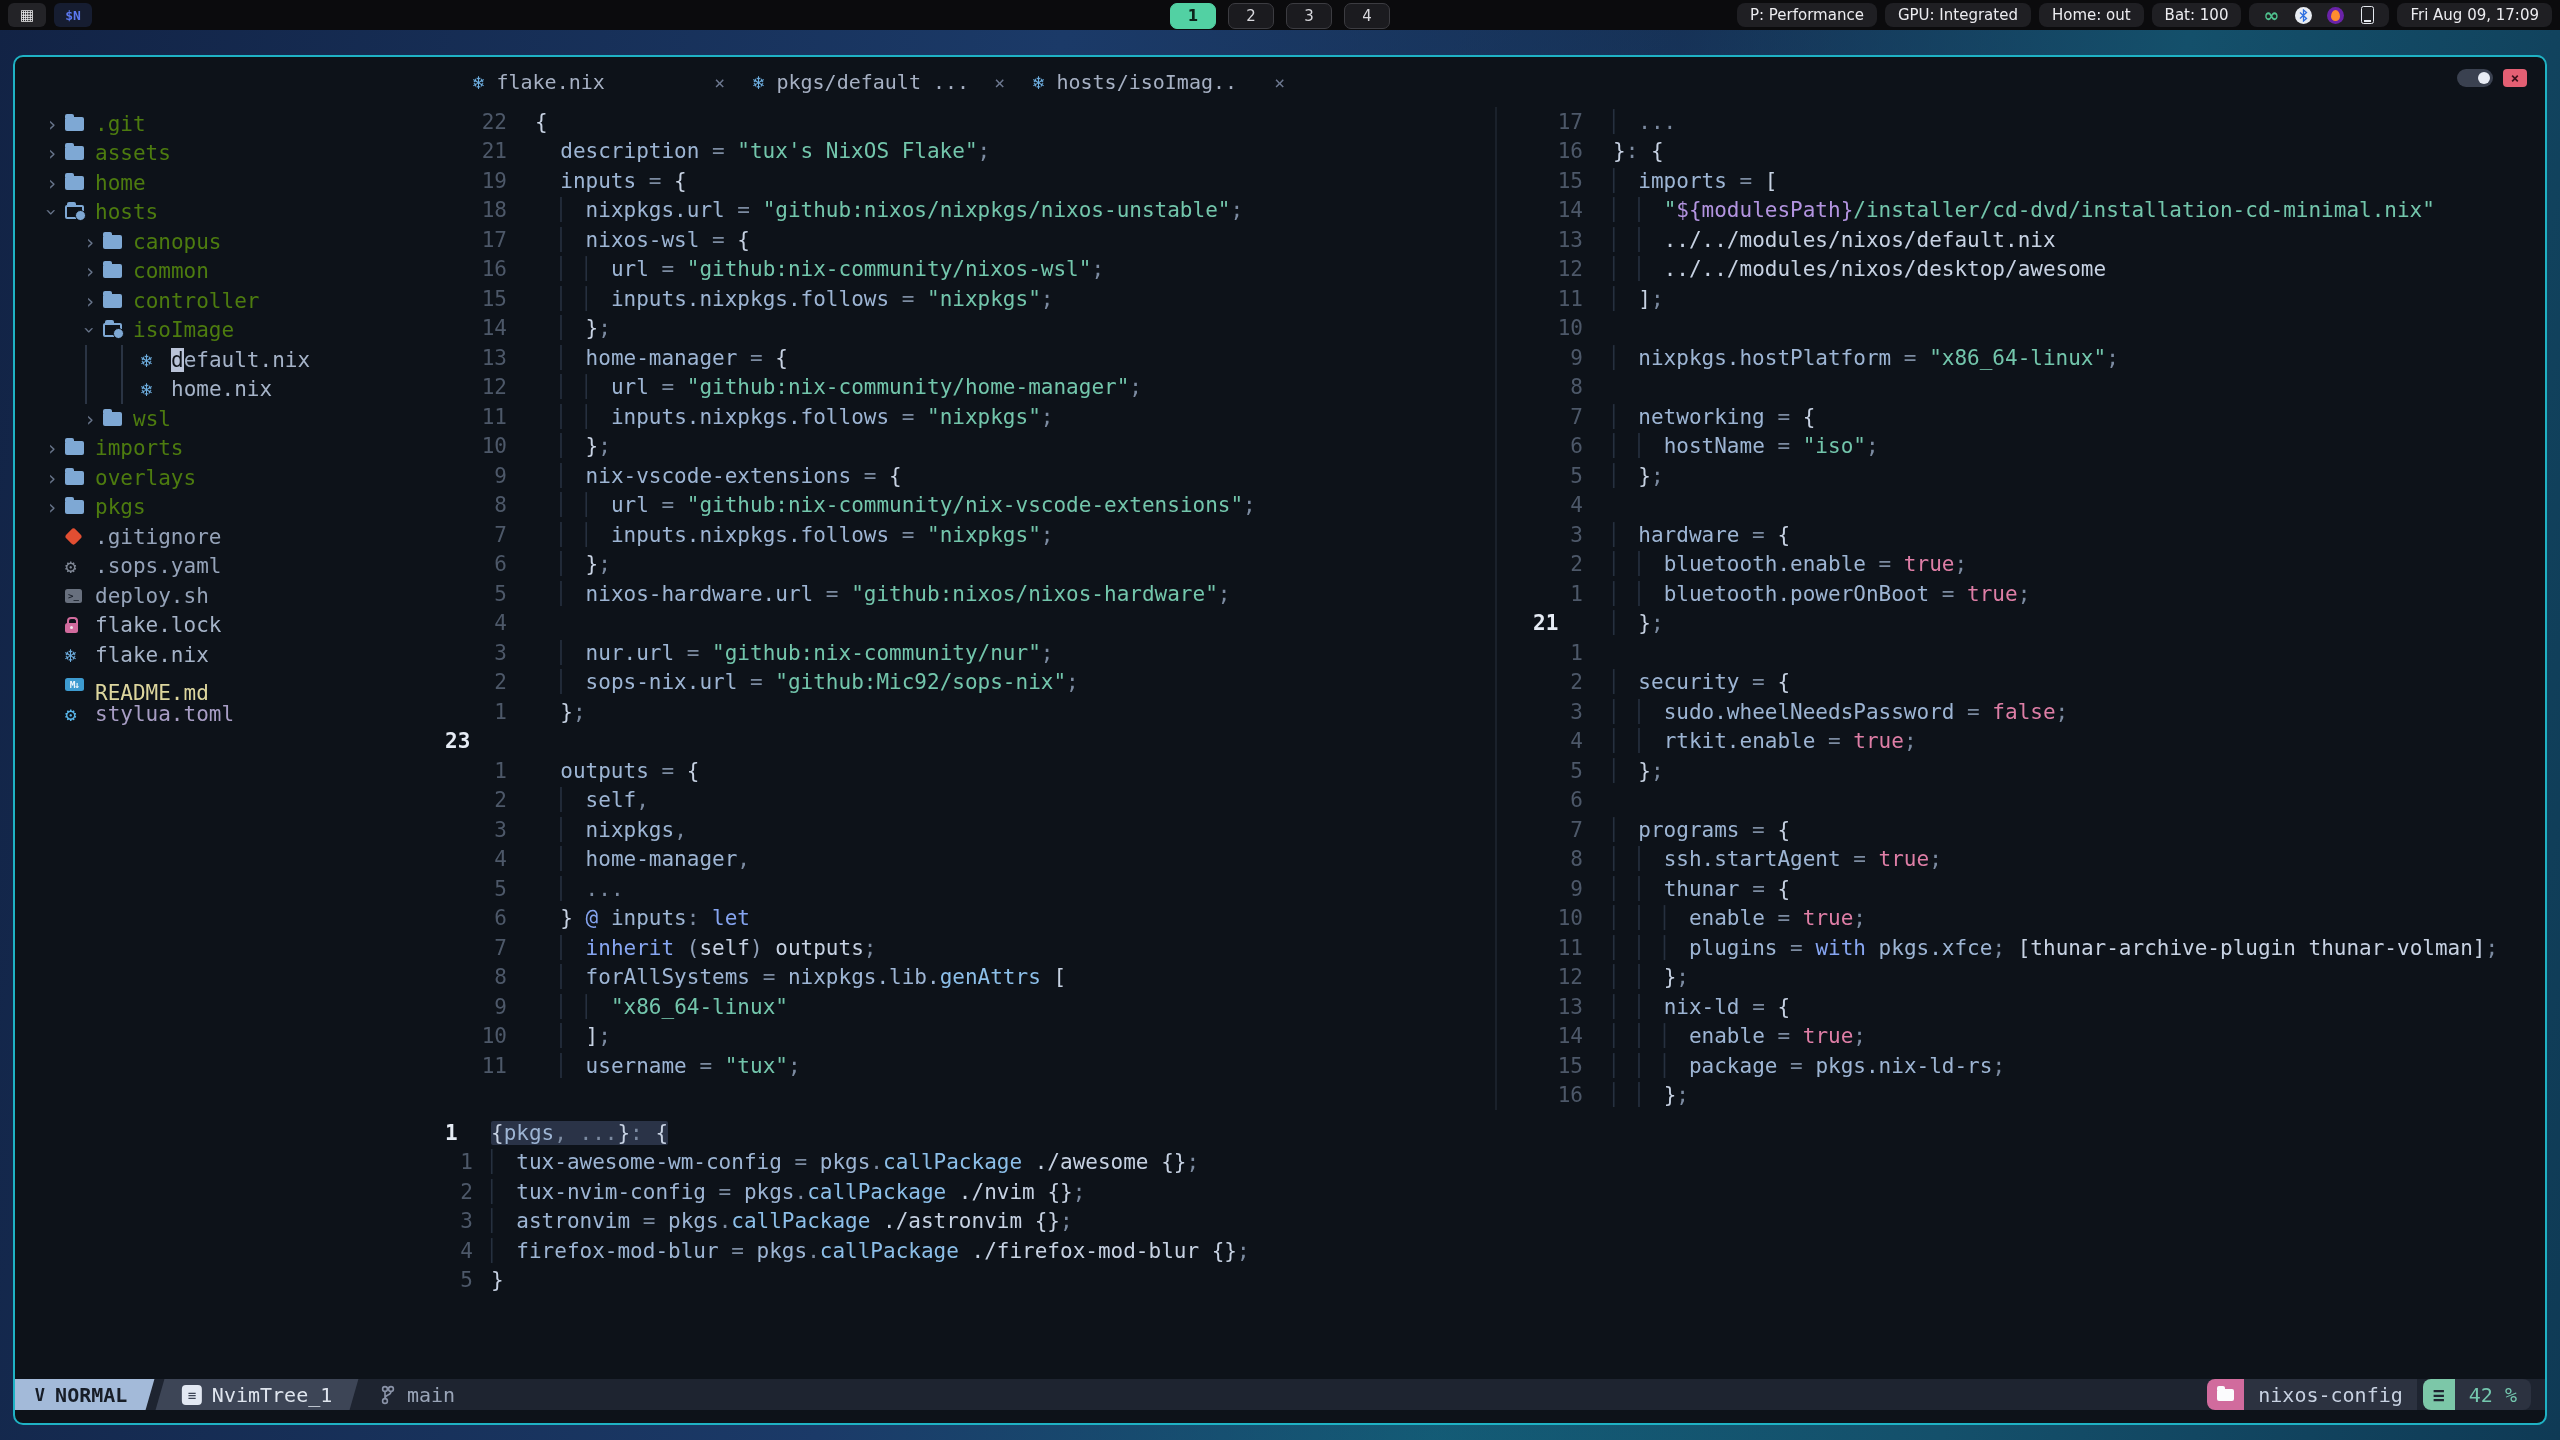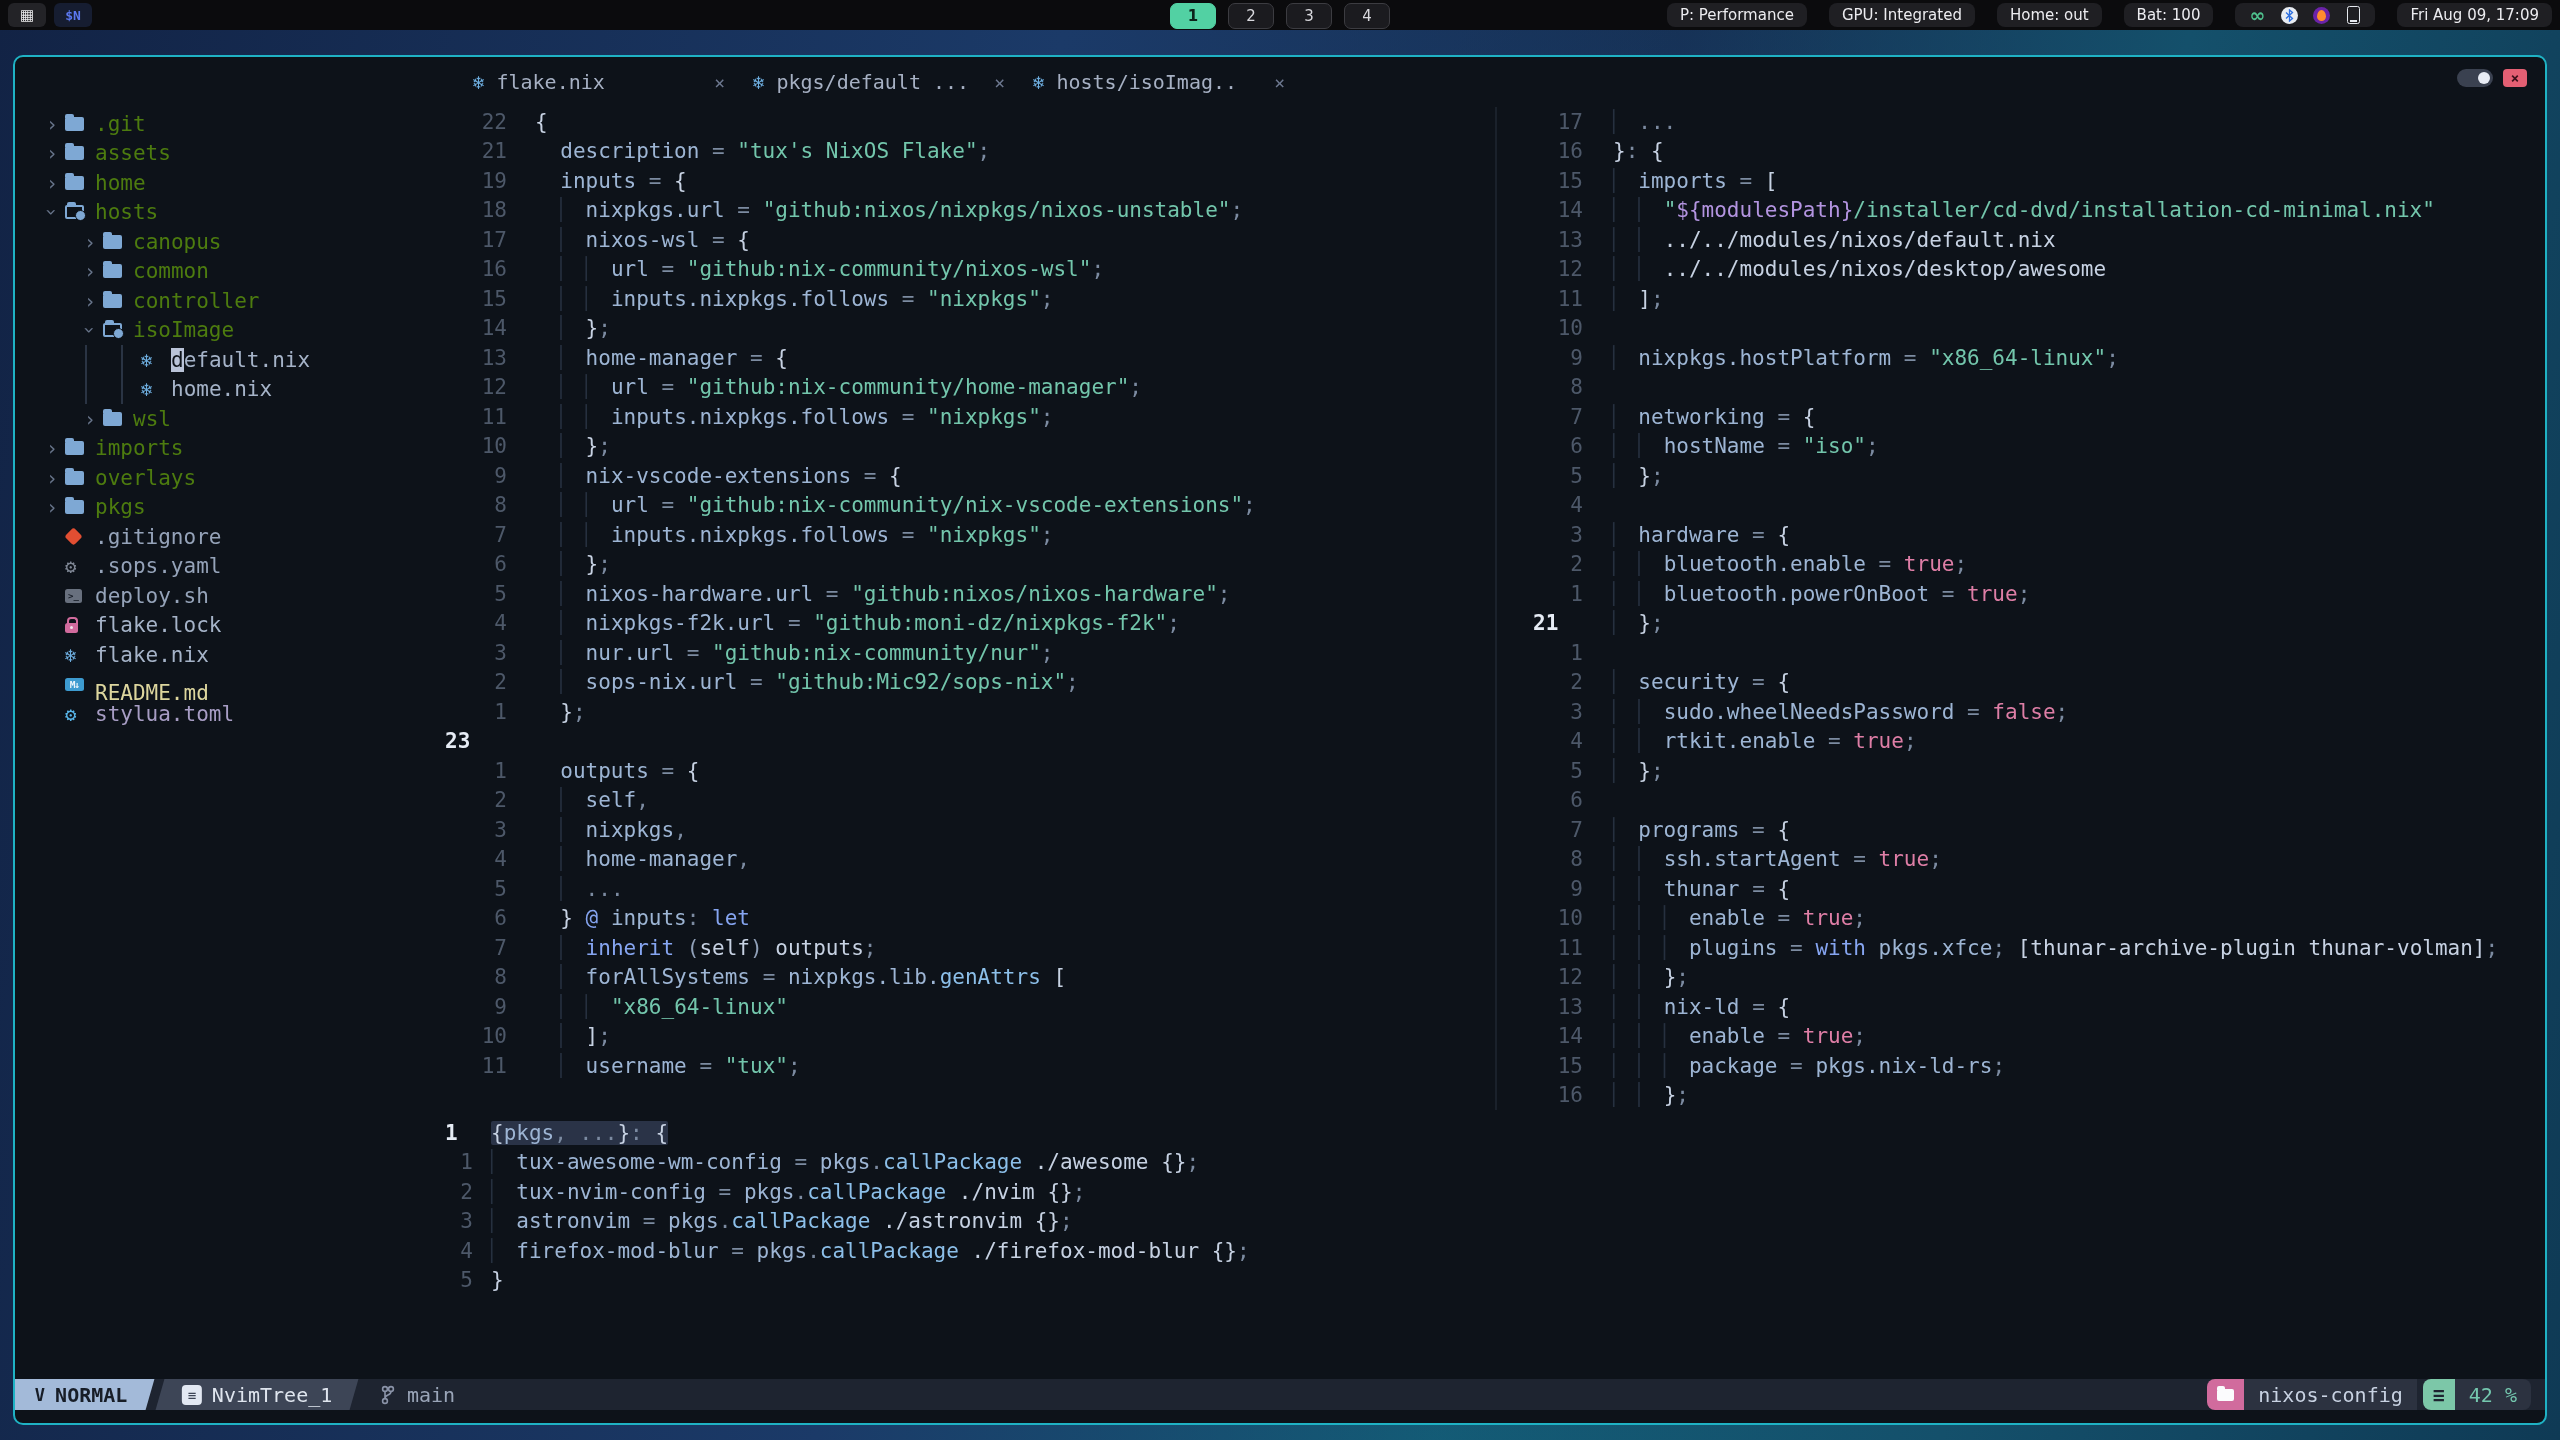--- a/index.html
+++ b/index.html
@@ -9,21 +9,21 @@
     font-family:"DejaVu Sans",sans-serif;}
   
   .topbar{position:absolute;left:0;top:0;width:2560px;height:30px;background:#0b0b0d;display:flex;align-items:center;}
   .tb-left{position:absolute;left:8px;top:3px;display:flex;gap:8px;}
   .tb-iconbtn{width:38px;height:24px;border-radius:6px;background:#232327;display:flex;align-items:center;justify-content:center;color:#e8e8ea;font-size:15px;}
   .tb-iconbtn.layout{background:#161d31;color:#5b78f0;font-family:"DejaVu Sans Mono",monospace;font-weight:bold;font-size:13px;}
   .tb-center{position:absolute;left:50%;top:3px;transform:translateX(-50%);display:flex;gap:12px;}
   .ws{min-width:44px;height:24px;border-radius:7px;border:1px solid #3c3c41;background:#1b1b1f;color:#d9d9de;
       display:flex;align-items:center;justify-content:center;font-size:15px;}
   .ws.active{background:#52d1a3;border-color:#52d1a3;color:#0c231a;font-weight:bold;}
-  .tb-right{position:absolute;right:8px;top:3px;display:flex;gap:22px;align-items:center;}
+  .tb-right{position:absolute;right:8px;top:3px;display:flex;gap:8px;align-items:center;}
   .pill{height:24px;border-radius:8px;background:#1f1f23;color:#ececf0;display:flex;align-items:center;padding:0 13px;font-size:15px;white-space:nowrap;}
   .tray{display:flex;gap:14px;align-items:center;}
   .tray .ic{width:18px;height:18px;display:flex;align-items:center;justify-content:center;}
   .ic-vpn{color:#4fc08d;font-size:19px;font-weight:bold;}
   .ic-bt{width:17px;height:17px;border-radius:50%;background:#e8ecf2;display:flex;align-items:center;justify-content:center;}
   .ic-flame{width:17px;height:17px;border-radius:50%;background:#6a23a8;display:flex;align-items:center;justify-content:center;}
   .flame-dot{width:9px;height:11px;background:#ff8c2e;border-radius:50% 50% 50% 50%/60% 60% 40% 40%;}
   .ic-phone{width:11px;height:16px;border:1.6px solid #e5e9ef;border-radius:2.5px;position:relative;}
   .ic-phone::after{content:"";position:absolute;left:2px;right:2px;bottom:1px;height:1.6px;background:#e5e9ef;}
   
@@ -345,21 +345,21 @@
               <div class="cl"><span class="ln">14</span><span class="gap"></span><span class="code"><span>  </span><span class="t-g">▏</span><span> </span><span class="t-w">}</span><span class="t-o">;</span></span></div>
               <div class="cl"><span class="ln">13</span><span class="gap"></span><span class="code"><span>  </span><span class="t-g">▏</span><span> </span><span class="t-d">home-manager </span><span class="t-o">= </span><span class="t-w">{</span></span></div>
               <div class="cl"><span class="ln">12</span><span class="gap"></span><span class="code"><span>  </span><span class="t-g">▏</span><span> </span><span class="t-g">▏</span><span> </span><span class="t-d">url </span><span class="t-o">= </span><span class="t-s">"github:nix-community/home-manager"</span><span class="t-o">;</span></span></div>
               <div class="cl"><span class="ln">11</span><span class="gap"></span><span class="code"><span>  </span><span class="t-g">▏</span><span> </span><span class="t-g">▏</span><span> </span><span class="t-d">inputs.nixpkgs.follows </span><span class="t-o">= </span><span class="t-s">"nixpkgs"</span><span class="t-o">;</span></span></div>
               <div class="cl"><span class="ln">10</span><span class="gap"></span><span class="code"><span>  </span><span class="t-g">▏</span><span> </span><span class="t-w">}</span><span class="t-o">;</span></span></div>
               <div class="cl"><span class="ln">9</span><span class="gap"></span><span class="code"><span>  </span><span class="t-g">▏</span><span> </span><span class="t-d">nix-vscode-extensions </span><span class="t-o">= </span><span class="t-w">{</span></span></div>
               <div class="cl"><span class="ln">8</span><span class="gap"></span><span class="code"><span>  </span><span class="t-g">▏</span><span> </span><span class="t-g">▏</span><span> </span><span class="t-d">url </span><span class="t-o">= </span><span class="t-s">"github:nix-community/nix-vscode-extensions"</span><span class="t-o">;</span></span></div>
               <div class="cl"><span class="ln">7</span><span class="gap"></span><span class="code"><span>  </span><span class="t-g">▏</span><span> </span><span class="t-g">▏</span><span> </span><span class="t-d">inputs.nixpkgs.follows </span><span class="t-o">= </span><span class="t-s">"nixpkgs"</span><span class="t-o">;</span></span></div>
               <div class="cl"><span class="ln">6</span><span class="gap"></span><span class="code"><span>  </span><span class="t-g">▏</span><span> </span><span class="t-w">}</span><span class="t-o">;</span></span></div>
               <div class="cl"><span class="ln">5</span><span class="gap"></span><span class="code"><span>  </span><span class="t-g">▏</span><span> </span><span class="t-d">nixos-hardware.url </span><span class="t-o">= </span><span class="t-s">"github:nixos/nixos-hardware"</span><span class="t-o">;</span></span></div>
-              <div class="cl"><span class="ln">4</span><span class="gap"></span><span class="code"><span>  </span><span class="t-g">▏</span><span> </span><span class="t-d">nixpkgs-f2k.url </span><span class="t-o">= </span><span class="t-s">"github:moni-dz/nixpkgs-f2k"</span><span class="t-o">;</span></span></div>
+              <div class="cl"><span class="ln">4</span><span class="gap"></span></div>
               <div class="cl"><span class="ln">3</span><span class="gap"></span><span class="code"><span>  </span><span class="t-g">▏</span><span> </span><span class="t-d">nur.url </span><span class="t-o">= </span><span class="t-s">"github:nix-community/nur"</span><span class="t-o">;</span></span></div>
               <div class="cl"><span class="ln">2</span><span class="gap"></span><span class="code"><span>  </span><span class="t-g">▏</span><span> </span><span class="t-d">sops-nix.url </span><span class="t-o">= </span><span class="t-s">"github:Mic92/sops-nix"</span><span class="t-o">;</span></span></div>
               <div class="cl"><span class="ln">1</span><span class="gap"></span><span class="code"><span>  </span><span class="t-w">}</span><span class="t-o">;</span></span></div>
               <div class="cl"><span class="ln cur">23</span><span class="gap"></span><span class="code"></span></div>
               <div class="cl"><span class="ln">1</span><span class="gap"></span><span class="code"><span>  </span><span class="t-d">outputs </span><span class="t-o">= </span><span class="t-w">{</span></span></div>
               <div class="cl"><span class="ln">2</span><span class="gap"></span><span class="code"><span>  </span><span class="t-g">▏</span><span> </span><span class="t-d">self</span><span class="t-o">,</span></span></div>
               <div class="cl"><span class="ln">3</span><span class="gap"></span><span class="code"><span>  </span><span class="t-g">▏</span><span> </span><span class="t-d">nixpkgs</span><span class="t-o">,</span></span></div>
               <div class="cl"><span class="ln">4</span><span class="gap"></span><span class="code"><span>  </span><span class="t-g">▏</span><span> </span><span class="t-d">home-manager</span><span class="t-o">,</span></span></div>
               <div class="cl"><span class="ln">5</span><span class="gap"></span><span class="code"><span>  </span><span class="t-g">▏</span><span> </span><span class="t-o">...</span></span></div>
               <div class="cl"><span class="ln">6</span><span class="gap"></span><span class="code"><span>  </span><span class="t-w">} </span><span class="t-k">@ </span><span class="t-d">inputs</span><span class="t-o">: </span><span class="t-k">let</span></span></div>

